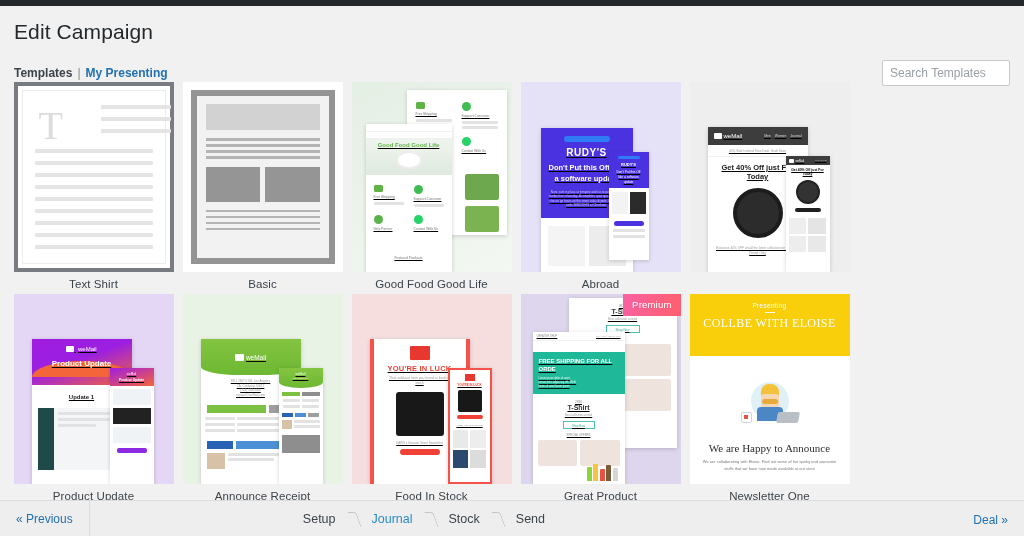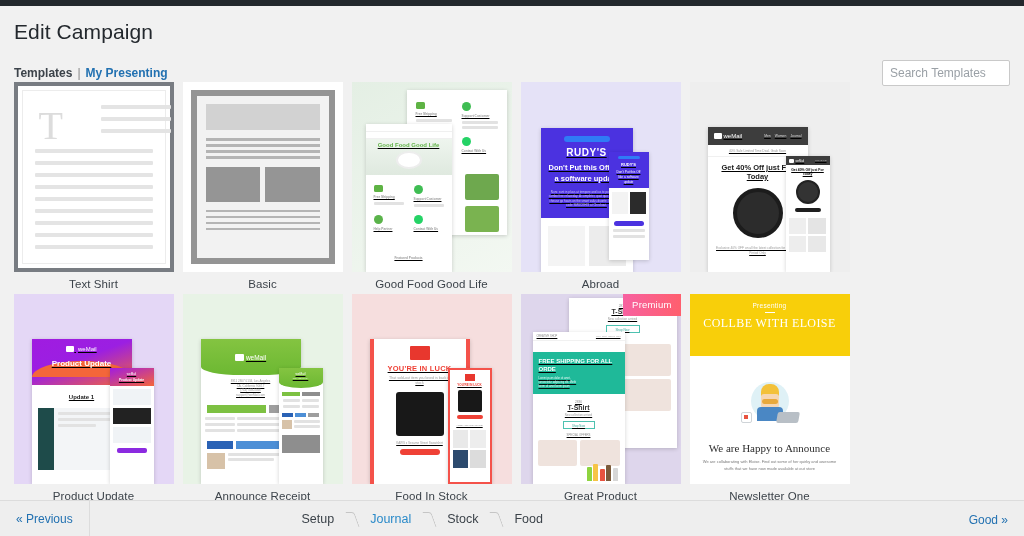--- a/index.html
+++ b/index.html
@@ -635,19 +635,19 @@
 
   <div class="footer">
     <a href="#" class="prev">« Previous</a>
     <div class="steps">
       <div class="step">Setup</div>
       <div class="step-sep"></div>
       <div class="step active">Journal</div>
       <div class="step-sep"></div>
       <div class="step">Stock</div>
       <div class="step-sep"></div>
-      <div class="step">Food</div>
+      <div class="step">Send</div>
     </div>
     <div class="next-wrap">
-      <a href="#" class="next">Good »</a>
+      <a href="#" class="next">Deal »</a>
     </div>
   </div>
 </div>
 
 </body></html>

